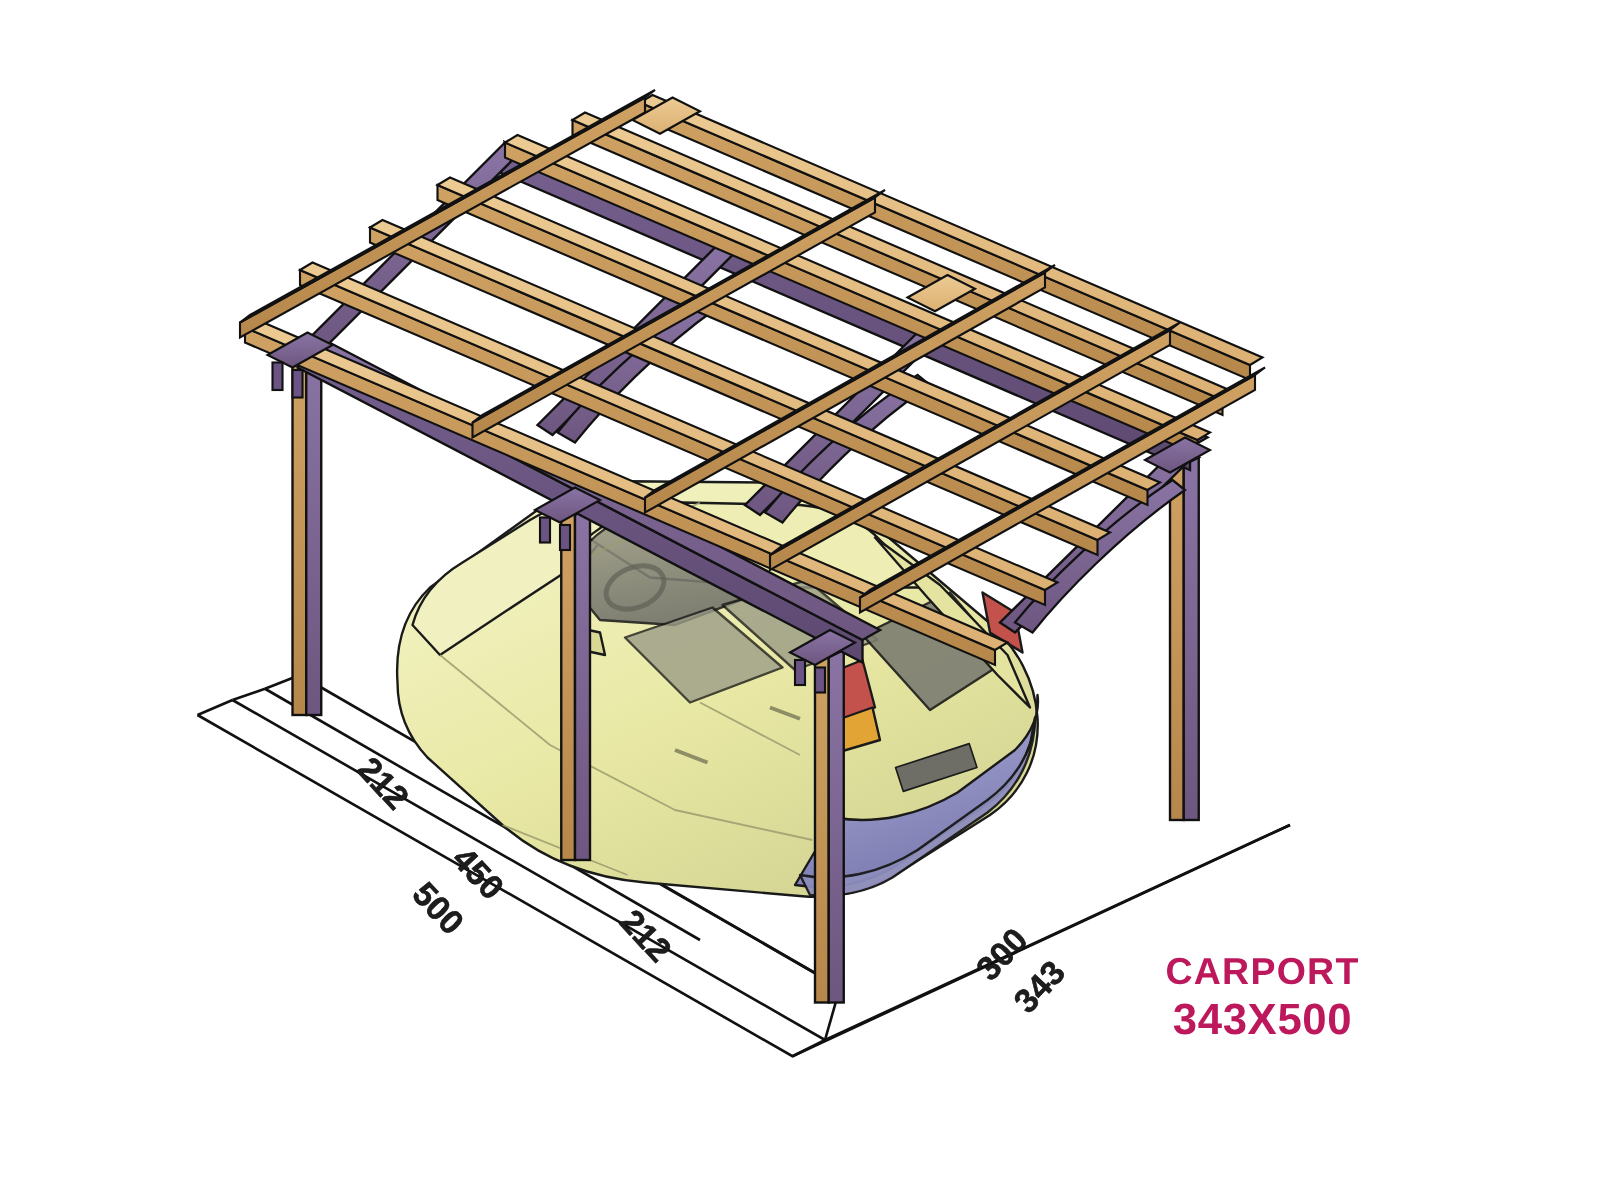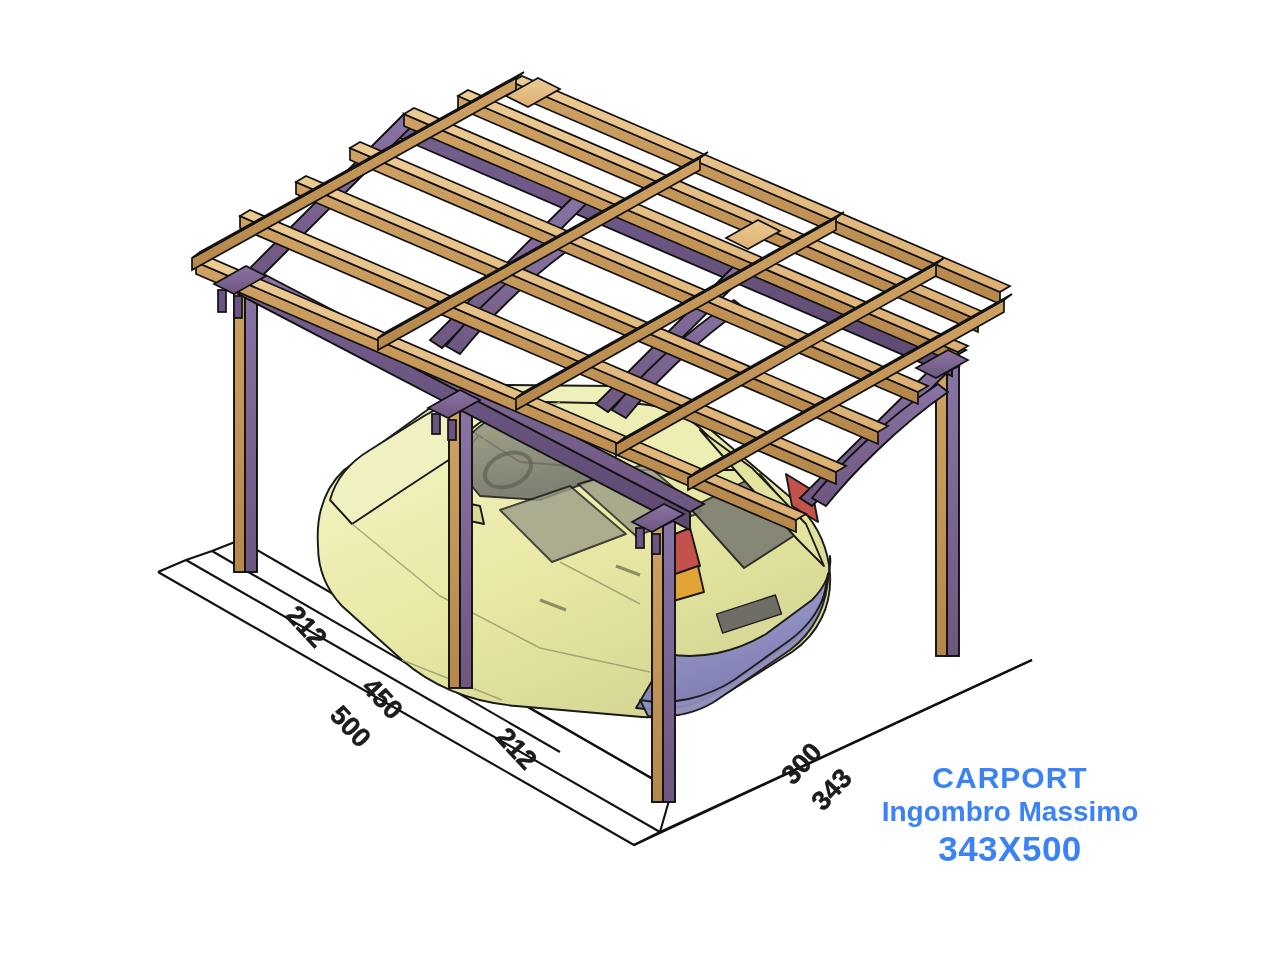--- a/index.html
+++ b/index.html
@@ -27,21 +27,21 @@
     width: 1282px;
     height: 961px;
     display: block;
   }
   .title-block {
     position: absolute;
     left: 840px;
     top: 760px;
     width: 340px;
     text-align: center;
-    color: #3b82f6;
+    color: #be185d;
     font-family: "Liberation Sans", sans-serif;
     font-weight: bold;
     line-height: 1.18;
     -webkit-font-smoothing: none;
   }
   .title-line-1 { font-size: 30px; letter-spacing: 1px; }
   .title-line-2 { font-size: 29px; letter-spacing: 0.5px; }
   .title-line-3 { font-size: 28px; letter-spacing: 0px; }
   .title-line-4 { font-size: 35px; letter-spacing: 0.5px; }
 
@@ -371,17 +371,16 @@
   <div class="dim-label" style="left:346px; top:700px; font-size:27px; transform:rotate(47deg); transform-origin:left top;">500</div>
 
   <div class="dim-label" style="left:512px; top:722px; font-size:27px; transform:rotate(47deg); transform-origin:left top;">212</div>
 
   <div class="dim-label" style="left:798px; top:760px; font-size:27px; transform:rotate(-47deg); transform-origin:left bottom;">300</div>
 
   <div class="dim-label" style="left:828px; top:786px; font-size:27px; transform:rotate(-47deg); transform-origin:left bottom;">343</div>
 
   <div class="title-block">
     <div class="title-line-1">CARPORT</div>
-    <div class="title-line-3">Ingombro Massimo</div>
     <div class="title-line-4">343X500</div>
   </div>
 
 </div>
 
 </body></html>

